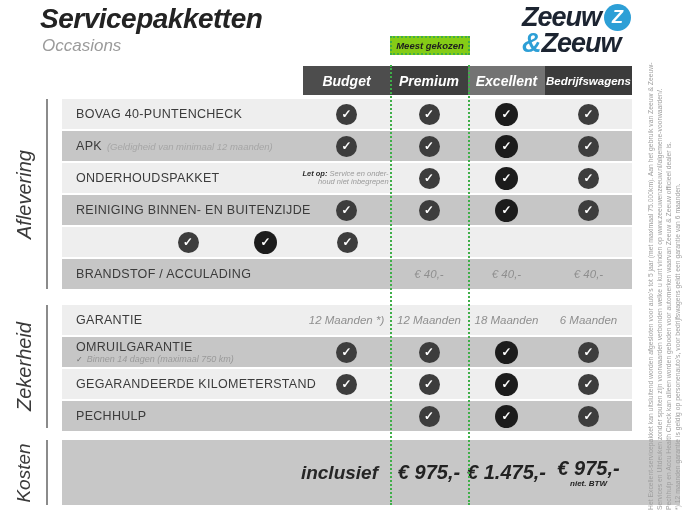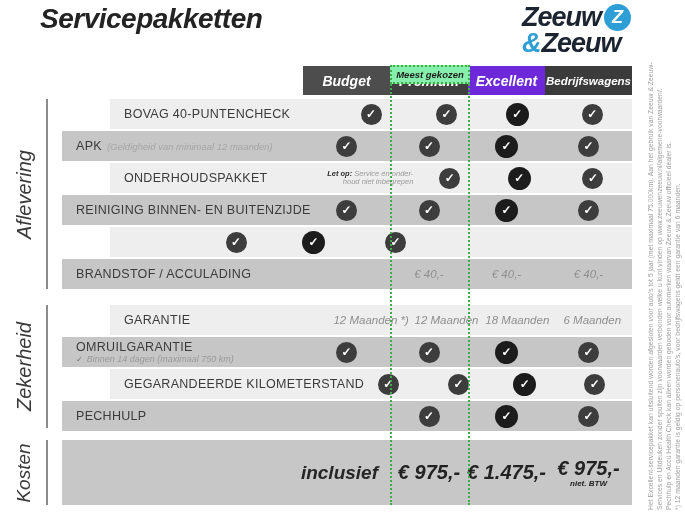--- a/index.html
+++ b/index.html
@@ -14,55 +14,55 @@
   
   .logo{position:absolute;left:522px;top:4px;font-style:italic;font-weight:bold;
         color:#1c2431;line-height:25px;font-size:27px;letter-spacing:-1px;}
   .logo-line{display:flex;align-items:center;}
   .logo-mark{display:inline-flex;align-items:center;justify-content:center;width:27px;height:27px;
              border-radius:50%;background:#2d9fd6;color:#fff;font-size:18px;margin-left:3px;
              font-style:italic;font-weight:bold;letter-spacing:0;}
   .logo-amp{color:#2d9fd6;margin-right:1px;}
 
   
-  .meest-box{position:absolute;left:390px;top:65px;width:80px;height:19px;box-sizing:border-box;
-             background:#86efac;border:2px dotted #3fae49;display:flex;align-items:center;
+  .meest-box{position:absolute;left:390px;top:36px;width:80px;height:19px;box-sizing:border-box;
+             background:#84cc16;border:2px dotted #3fae49;display:flex;align-items:center;
              justify-content:center;font-size:9.5px;font-weight:bold;font-style:italic;color:#1e1e1e;z-index:7;}
   .gline{position:absolute;top:65px;height:440px;width:0;border-left:2px dotted #3fae49;z-index:6;}
   .gline-l{left:390px;} .gline-r{left:468px;}
 
   
   .col-headers{position:absolute;left:303px;top:66px;height:29px;display:flex;}
   .col-h{display:flex;align-items:center;justify-content:center;color:#fff;font-weight:bold;
          font-style:italic;font-size:14px;}
   .c0{width:87px;} .c1{width:78px;} .c2{width:77px;} .c3{width:87px;}
   .col-h.c3{font-size:11.5px;}
 
   
   .rows{position:absolute;left:62px;width:570px;}
   #sec0{top:99px;} #sec1{top:305px;}
   .row{display:flex;height:30px;margin-bottom:2px;}
-  .row.light{background:#eeeeee;margin-left:48px;} .row.dark{background:#c6c6c6;justify-content:flex-end;}
+  .row.light{background:#eeeeee;} .row.dark{background:#c6c6c6;justify-content:flex-end;}
   .cell-label{width:241px;box-sizing:border-box;padding-left:14px;display:flex;
               flex-direction:column;justify-content:center;}
   .lbl{font-size:12.5px;color:#3b3b3b;letter-spacing:0.3px;line-height:13px;white-space:nowrap;}
   .sub-inline{font-size:9.5px;color:#a6a6a6;font-style:italic;letter-spacing:0;margin-left:5px;}
   .sub-below{font-size:9px;color:#9a9a9a;font-style:italic;margin-top:1px;line-height:9px;}
   .sub-check{color:#6b6b6b;font-style:normal;margin-right:4px;font-size:8px;}
   .cell{display:flex;align-items:center;justify-content:center;box-sizing:border-box;}
   .check{width:21px;height:21px;border-radius:50%;background:#3d3d3d;color:#fff;display:flex;
          align-items:center;justify-content:center;font-size:12px;font-weight:bold;}
   .cell.c2 .check{background:#1c1c1c;width:23px;height:23px;}
   .celltext{font-size:11.5px;font-style:italic;color:#8f8f8f;white-space:nowrap;}
   .note{font-size:7.5px;font-style:italic;color:#9a9a9a;text-align:right;line-height:8.5px;
         padding-right:2px;white-space:nowrap;}
   .note b{color:#2d2d2d;}
 
   
-  .kosten{position:absolute;left:62px;top:440px;width:570px;height:65px;background:#c7c7c7;display:flex;align-items:center;}
+  .kosten{position:absolute;left:62px;top:440px;width:618px;height:65px;background:#c7c7c7;display:flex;align-items:center;}
   .k-label-area{width:328px;box-sizing:border-box;display:flex;align-items:center;
                 justify-content:flex-end;padding-right:12px;}
   .k-incl{font-size:19px;font-weight:bold;font-style:italic;color:#262626;}
   .kosten-val{font-size:20px;font-weight:bold;font-style:italic;color:#222;white-space:nowrap;}
   .kv-col{flex-direction:column;}
   .kosten-note{font-size:8px;font-weight:bold;font-style:italic;color:#222;margin-top:-1px;}
 
   
   .sec-wrap{position:absolute;left:0;width:48px;display:flex;align-items:center;justify-content:center;}
   #slab0{top:99px;height:190px;} #slab1{top:305px;height:123px;} #slab2{top:440px;height:65px;}
@@ -75,40 +75,41 @@
   .footnotes{position:absolute;left:646px;top:510px;width:452px;transform:rotate(-90deg);
              transform-origin:0 0;font-size:6.8px;line-height:9px;color:#9e9e9e;}
   .footnotes div{white-space:nowrap;}
 </style>
 </head>
 <body>
 
 <div class="page">
 
   <div class="title">Servicepakketten</div>
+  <div class="subtitle">Occasions</div>
 
   <div class="logo">
     <div class="logo-line">
       <span>Zeeuw</span>
       <span class="logo-mark">Z</span>
     </div>
     <div class="logo-line">
       <span class="logo-amp">&amp;</span>
       <span>Zeeuw</span>
     </div>
   </div>
 
   <div class="meest-box">Meest gekozen</div>
   <div class="gline gline-l"></div>
   <div class="gline gline-r"></div>
 
   <div class="col-headers">
       <div class="col-h c0" style="background: rgb(77, 77, 77);">Budget</div>
       <div class="col-h c1" style="background: rgb(63, 63, 63);">Premium</div>
-      <div class="col-h c2" style="background: #6d28d9; text-align: center;">Excellent</div>
+      <div class="col-h c2" style="background: #737373; text-align: center;">Excellent</div>
       <div class="col-h c3" style="background: rgb(59, 59, 59);">Bedrijfswagens</div>
     </div>
 
   <div class="rows" id="sec0">
       <div class="row light">
         <div class="cell-label">
           <span class="lbl">BOVAG 40-PUNTENCHECK</span>
         </div>
         <div class="cell c0">
           <span class="check">✓</span>

